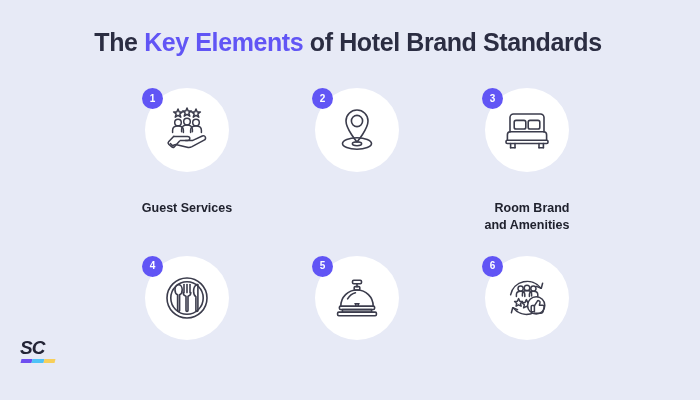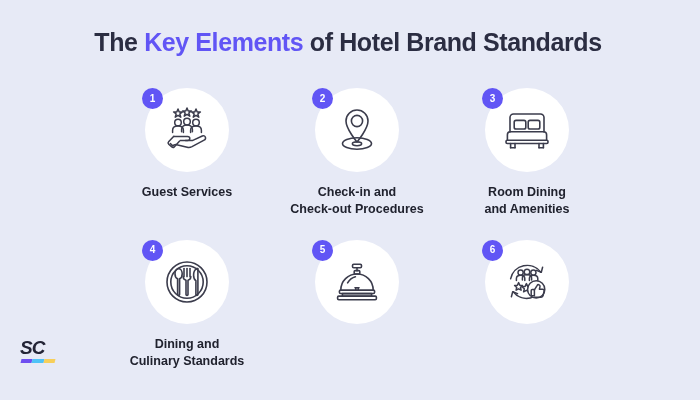--- a/index.html
+++ b/index.html
@@ -74,22 +74,22 @@
     font-size: 10px;
     font-weight: bold;
     display: flex;
     align-items: center;
     justify-content: center;
     z-index: 2;
     line-height: 1;
   }
 
   .label {
-    margin-top: 12px;
-    text-align: center;
+    margin-top: 28px;
+    text-align: right;
     font-size: 12.5px;
     font-weight: bold;
     color: #20222e;
     line-height: 1.35;
     white-space: pre-line;
   }
 
   
   .logo {
     position: absolute;
@@ -161,22 +161,20 @@
         <span>
           <svg width="52" height="52" viewBox="0 0 52 52" fill="none" stroke="#3b3c4c" stroke-width="1.6" stroke-linecap="round" stroke-linejoin="round">
             <path d="M26 6c-6.1 0-11 4.9-11 11 0 7.9 11 21 11 21s11-13.1 11-21c0-6.1-4.9-11-11-11z"></path>
             <circle cx="26" cy="17" r="5.6"></circle>
             <ellipse cx="26" cy="39.5" rx="14.5" ry="5.8"></ellipse>
             <ellipse cx="26" cy="39.8" rx="4.6" ry="1.9"></ellipse>
           </svg>
         </span>
       </div>
     </div>
-    <div class="label">Check-in and
-Check-out Procedures</div>
   </div>
 
   <div class="card">
     <div class="icon-wrap">
       <div class="badge">3</div>
       <div class="circle">
         <span>
           <svg width="52" height="52" viewBox="0 0 52 52" fill="none" stroke="#3b3c4c" stroke-width="1.6" stroke-linecap="round" stroke-linejoin="round">
             <path d="M9 28V13.5A3.5 3.5 0 0 1 12.5 10h27a3.5 3.5 0 0 1 3.5 3.5V28"></path>
             <rect x="13.2" y="16.4" width="11.6" height="8.6" rx="1.8"></rect>
@@ -186,21 +184,21 @@
             <path d="M9.6 39.6v4.2"></path>
             <path d="M14 39.6v4.2"></path>
             <path d="M38 39.6v4.2"></path>
             <path d="M42.4 39.6v4.2"></path>
             <path d="M9.6 43.8h4.4"></path>
             <path d="M38 43.8h4.4"></path>
           </svg>
         </span>
       </div>
     </div>
-    <div class="label">Room Dining
+    <div class="label">Room Brand
 and Amenities</div>
   </div>
 
   <div class="card">
     <div class="icon-wrap">
       <div class="badge">4</div>
       <div class="circle">
         <span>
           <svg width="52" height="52" viewBox="0 0 52 52" fill="none" stroke="#3b3c4c" stroke-width="1.6" stroke-linecap="round" stroke-linejoin="round">
             <circle cx="26" cy="26" r="20"></circle>
@@ -208,22 +206,20 @@
             <path d="M17.6 12.6c-2 0-3.6 2.3-3.6 5.2 0 2.4 1.1 4.4 2.6 5v15.6a1 1 0 0 0 2 0V22.8c1.5-.6 2.6-2.6 2.6-5 0-2.9-1.6-5.2-3.6-5.2z"></path>
             <path d="M26 12.6v8"></path>
             <path d="M23 12.6v8"></path>
             <path d="M29 12.6v8"></path>
             <path d="M22.2 20.6c0 2 1.4 3.3 2.8 3.6v14.2a1 1 0 0 0 2 0V24.2c1.4-.3 2.8-1.6 2.8-3.6"></path>
             <path d="M35.6 12.6c-1.9 1-3 3.6-3 6.6 0 2.6.9 4.6 2.3 5.4v13.8a1 1 0 0 0 2 0V12.6z"></path>
           </svg>
         </span>
       </div>
     </div>
-    <div class="label">Dining and
-Culinary Standards</div>
   </div>
 
   <div class="card">
     <div class="icon-wrap">
       <div class="badge">5</div>
       <div class="circle">
         <span>
           <svg width="52" height="52" viewBox="0 0 52 52" fill="none" stroke="#3b3c4c" stroke-width="1.6" stroke-linecap="round" stroke-linejoin="round">
             <rect x="21.5" y="8.2" width="9" height="3.6" rx="1.2"></rect>
             <path d="M26 11.8v3"></path>

